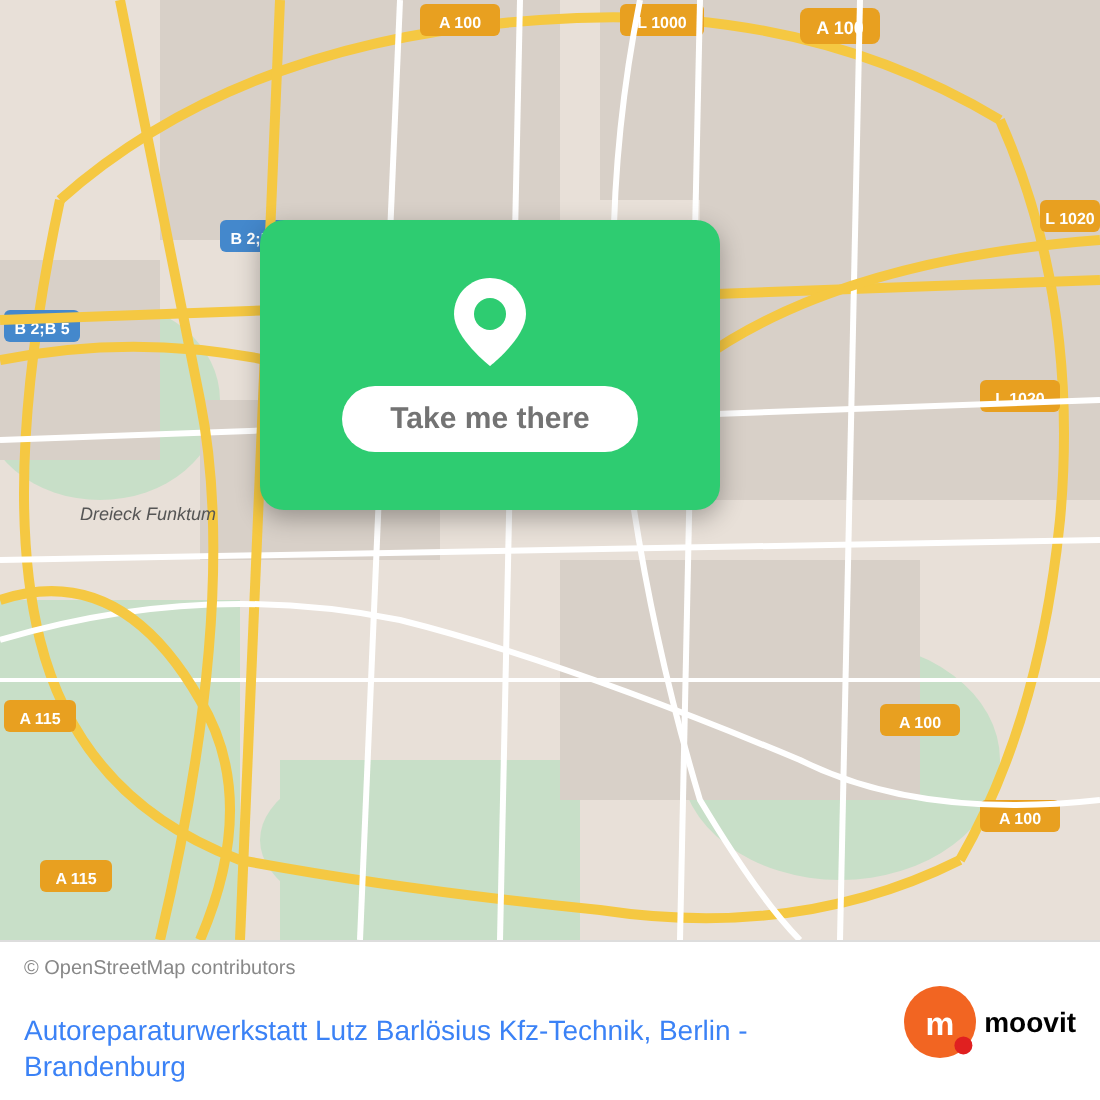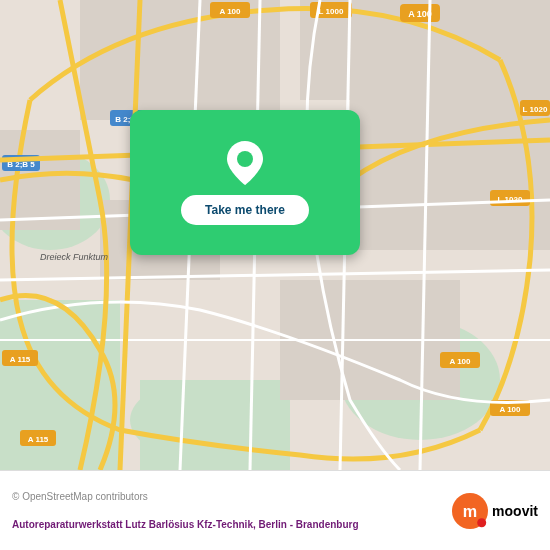--- a/index.html
+++ b/index.html
@@ -45,23 +45,23 @@
     #location-pin {
       width: 36px;
       height: 44px;
     }
 
     #take-me-there-btn {
       background: white;
       border: none;
       border-radius: 20px;
       padding: 8px 24px;
-      font-size: 12px;
+      font-size: 15px;
       font-weight: 600;
-      color: #0c4a6e;
+      color: #737373;
       cursor: pointer;
       white-space: nowrap;
     }
 
     #bottom-bar {
       width: 550px;
       height: 80px;
       background: white;
       display: flex;
       align-items: center;
@@ -75,23 +75,23 @@
       flex-direction: column;
       gap: 16px;
     }
 
     #attribution {
       font-size: 10px;
       color: #888;
     }
 
     #place-name {
-      font-size: 10px;
-      color: #701a75;
-      font-weight: 700;
+      font-size: 14px;
+      color: #3b82f6;
+      font-weight: 400;
       max-width: 380px;
       line-height: 1.3;
     }
 
     #moovit-logo {
       display: flex;
       align-items: center;
       gap: 4px;
       flex-shrink: 0;
     }

